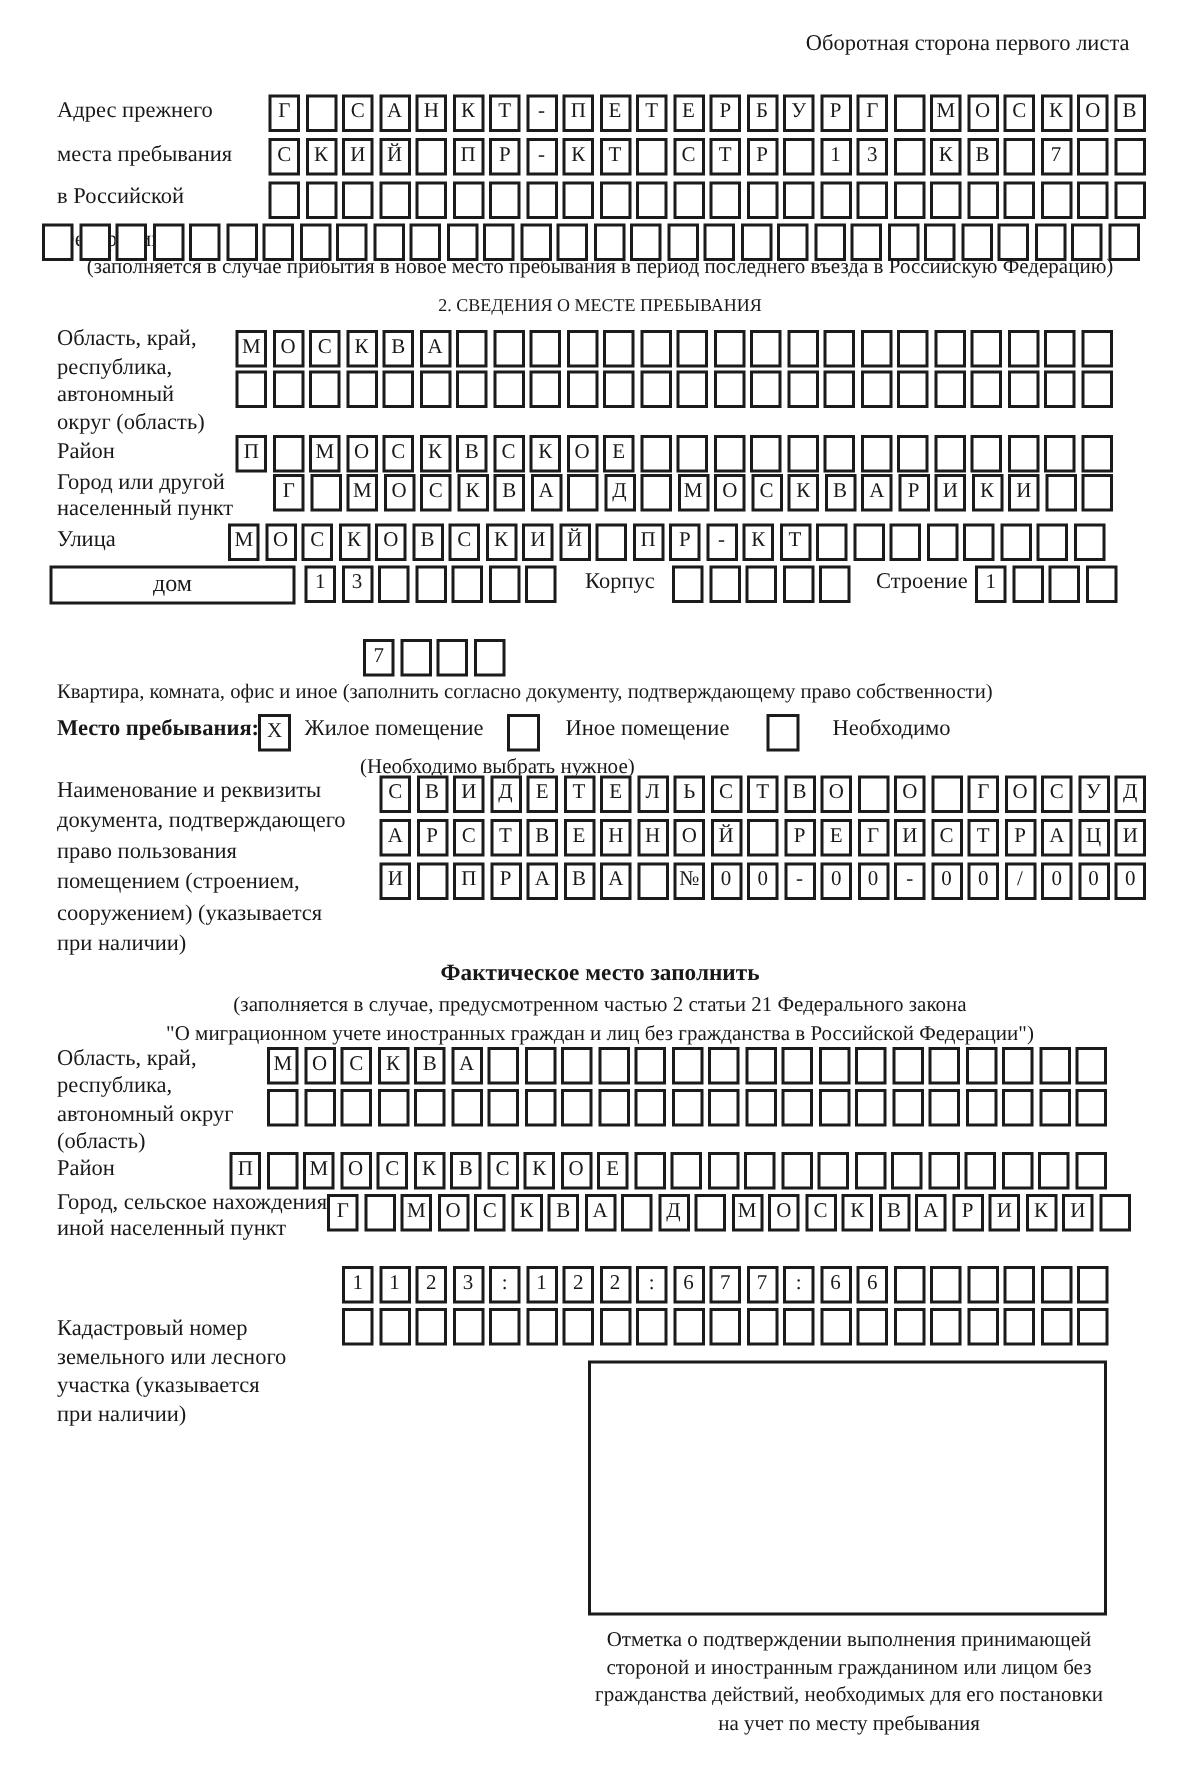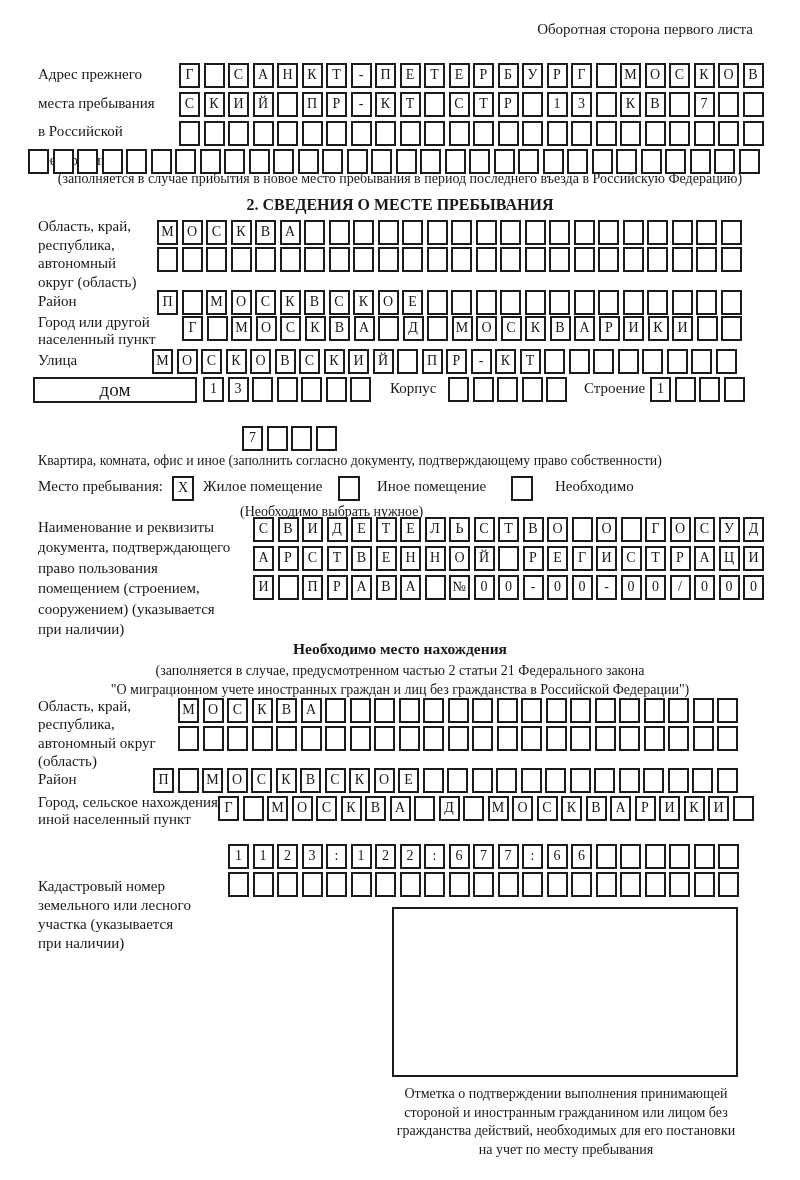--- a/index.html
+++ b/index.html
@@ -17,32 +17,32 @@
   .lbl-doc { line-height:20.4px; }
   .lbl-cad { line-height:19px;margin-top:44px; }
   .cellrow { display:flex; height:25px; }
   .cell {
     flex:0 0 auto; width:21px; height:25px; border:2px solid #1b1b1b;
     margin-right:3.5px; text-align:center; font-size:14px; line-height:20px;
     background:#fff;
   }
   .widebox {
     border:2px solid #1b1b1b; height:26px; text-align:center;
-    font-size:19px; line-height:21px; background:#fff;
+    font-size:16px; line-height:21px; background:#fff;
   }
   .cbx {
     display:inline-block; width:22px; height:25px; border:2px solid #1b1b1b;
     text-align:center; font-size:14px; line-height:20px; background:#fff;
   }
   .note { font-size:14px; }
   .note-sm { font-size:13.8px; }
   .center { text-align:center; }
   .bold { font-weight:bold; }
   .pre { white-space:pre-line; }
-  .title { font-weight:bold; font-size:16px; }
+  .title { font-weight:normal; font-size:12px; }
   .opt { font-size:15px; }
   .stampbox { border:2px solid #1b1b1b; background:#fff; }
 </style>
 </head>
 <body>
 
 <div id="page">
 
   <div class="abs note" style="top:21px; right:47px; font-size:15px;">Оборотная сторона первого листа</div>
 
@@ -332,21 +332,21 @@
     </div>
 
   <div class="abs cellrow" style="left:242px; top:426px;">
       <span class="cell">7</span>
       <span class="cell"></span>
       <span class="cell"></span>
       <span class="cell"></span>
     </div>
   <div class="abs note-sm" style="left:38px; top:453px;">Квартира, комната, офис и иное (заполнить согласно документу, подтверждающему право собственности)</div>
 
-  <div class="abs opt" style="left:38px; top:478px;">Место пребывания:</div>
+  <div class="abs opt" style="left:38px; top:478px;font-weight:bold;">Место пребывания:</div>
   <span class="abs cbx" style="left:172px; top:476px;">X</span>
   <div class="abs opt" style="left:203px; top:478px;">Жилое помещение</div>
   <span class="abs cbx" style="left:338px; top:476px;"></span>
   <div class="abs opt" style="left:377px; top:478px;">Иное помещение</div>
   <span class="abs cbx" style="left:511px; top:476px;"></span>
   <div class="abs opt" style="left:555px; top:478px;">Необходимо</div>
   <div class="abs note" style="left:240px; top:504px;">(Необходимо выбрать нужное)</div>
 
   <div class="abs lbl lbl-doc" style="left:38px; top:517px;">Наименование и реквизиты
 документа, подтверждающего
@@ -417,21 +417,21 @@
       <span class="cell">0</span>
       <span class="cell">-</span>
       <span class="cell">0</span>
       <span class="cell">0</span>
       <span class="cell">/</span>
       <span class="cell">0</span>
       <span class="cell">0</span>
       <span class="cell">0</span>
     </div>
 
-  <div class="abs bold center" style="left:0; top:640px; width:800px; font-size:15.5px;">Необходимо место нахождения</div>
+  <div class="abs bold center" style="left:0; top:640px; width:800px; font-size:15.5px;">Фактическое место заполнить</div>
   <div class="abs note center pre" style="left:0; top:661px; width:800px; line-height:19px;">(заполняется в случае, предусмотренном частью 2 статьи 21 Федерального закона
 "О миграционном учете иностранных граждан и лиц без гражданства в Российской Федерации")</div>
 
   <div class="abs lbl" style="left:38px; top:697px; line-height:18.3px;">Область, край,
 республика,
 автономный округ
 (область)</div>
   <div class="abs cellrow" style="left:178px; top:698px;">
       <span class="cell">М</span>
       <span class="cell">О</span>

